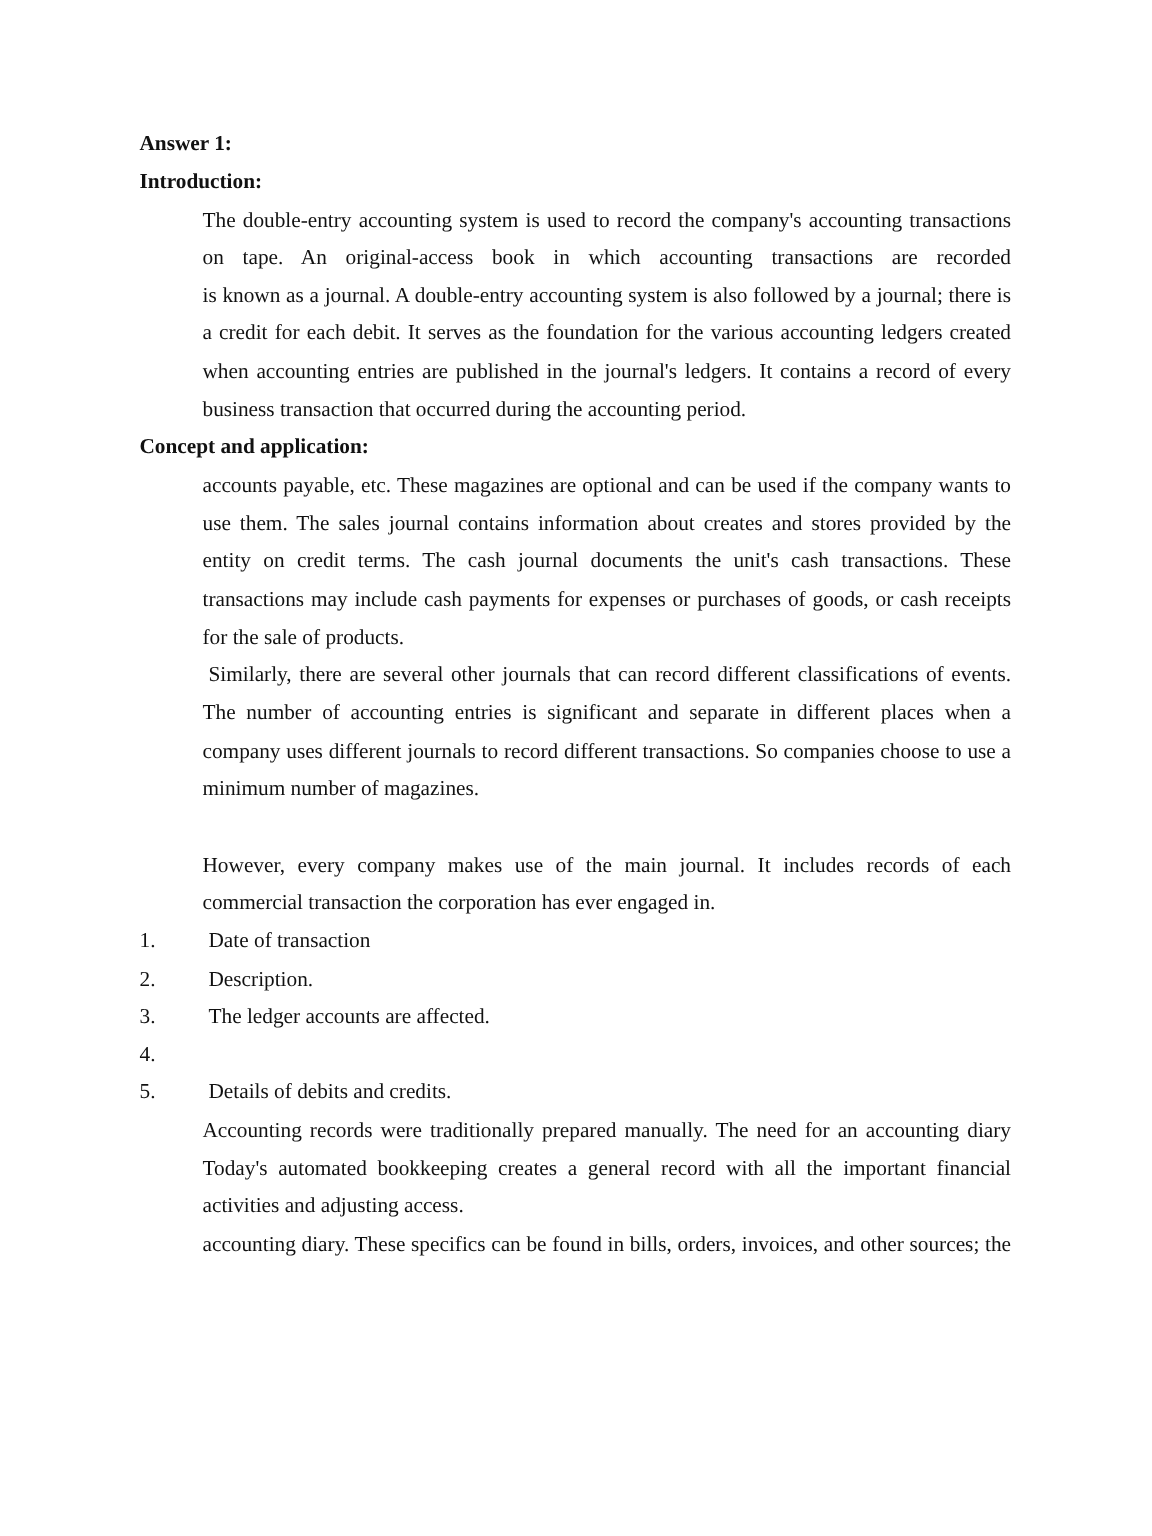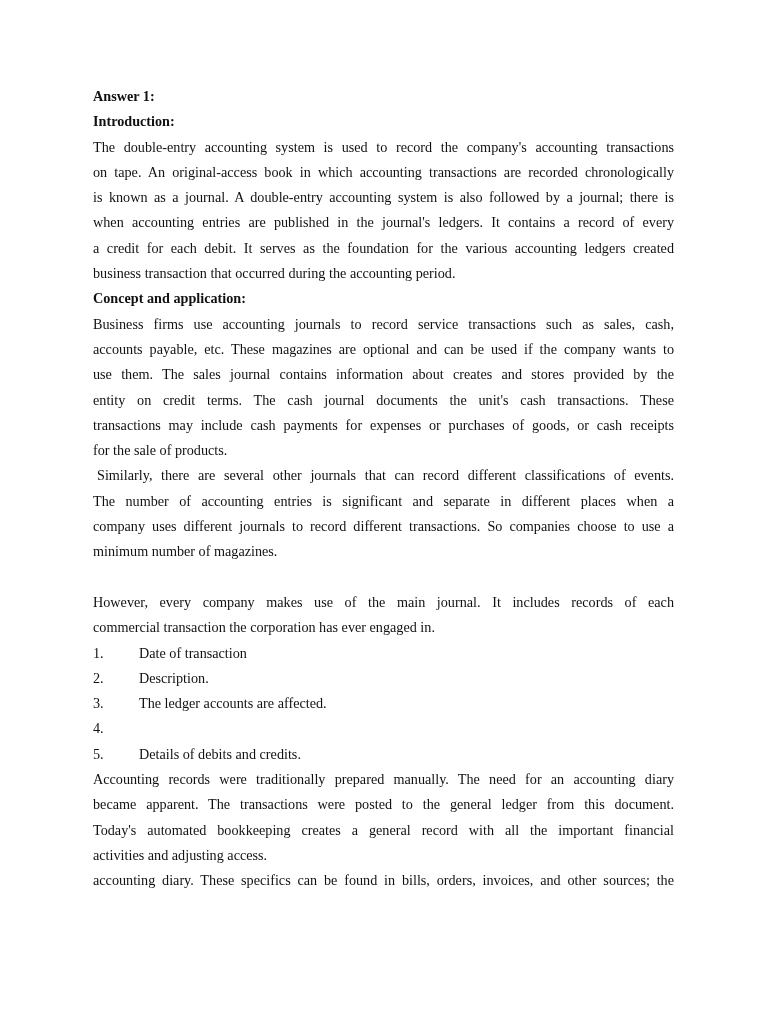--- a/index.html
+++ b/index.html
@@ -28,20 +28,21 @@
       display: block;
       height: 25.3px;
       white-space: nowrap;
     }
     .heading {
       font-weight: bold;
     }
     .para {
       text-align: justify;
       text-align-last: left;
+      margin-left: 42px;
     }
     .para .jl {
       display: block;
       text-align: justify;
       text-align-last: justify;
       white-space: normal;
       height: 25.3px;
       overflow: hidden;
     }
     .para .last {
@@ -72,29 +73,28 @@
 <div class="page">
 
   <div class="line heading">Answer 1:</div>
 
   <div class="line heading">Introduction:</div>
 
   <div class="para">
     <span class="jl">The double-entry accounting system is used to record the company's accounting transactions</span>
     <span class="jl">on tape. An original-access book in which accounting transactions are recorded chronologically</span>
     <span class="jl">is known as a journal. A double-entry accounting system is also followed by a journal; there is</span>
+    <span class="jl">a credit for each debit. It serves as the foundation for the various accounting ledgers created</span>
     <span class="jl">when accounting entries are published in the journal's ledgers. It contains a record of every</span>
-    <span class="jl">a credit for each debit. It serves as the foundation for the various accounting ledgers created</span>
     <span class="last">business transaction that occurred during the accounting period.</span>
   </div>
 
   <div class="line heading">Concept and application:</div>
 
   <div class="para">
-    <span class="jl">Business firms use accounting journals to record service transactions such as sales, cash,</span>
     <span class="jl">accounts payable, etc. These magazines are optional and can be used if the company wants to</span>
     <span class="jl">use them. The sales journal contains information about creates and stores provided by the</span>
     <span class="jl">entity on credit terms. The cash journal documents the unit's cash transactions. These</span>
     <span class="jl">transactions may include cash payments for expenses or purchases of goods, or cash receipts</span>
     <span class="last">for the sale of products.</span>
   </div>
 
   <div class="para">
     <span class="jl indent-space">Similarly, there are several other journals that can record different classifications of events.</span>
     <span class="jl">The number of accounting entries is significant and separate in different places when a</span>
@@ -126,21 +126,20 @@
       <span class="list-num">4.</span>
     </div>
     <div class="list-item">
       <span class="list-num">5.</span>
       <span>Details of debits and credits.</span>
     </div>
   </div>
 
   <div class="para">
     <span class="jl">Accounting records were traditionally prepared manually. The need for an accounting diary</span>
-    <span class="jl">became apparent. The transactions were posted to the general ledger from this document.</span>
     <span class="jl">Today's automated bookkeeping creates a general record with all the important financial</span>
     <span class="last">activities and adjusting access.</span>
   </div>
 
   <div class="para">
     <span class="jl">accounting diary. These specifics can be found in bills, orders, invoices, and other sources; the</span>
   </div>
 
 </div>
 

